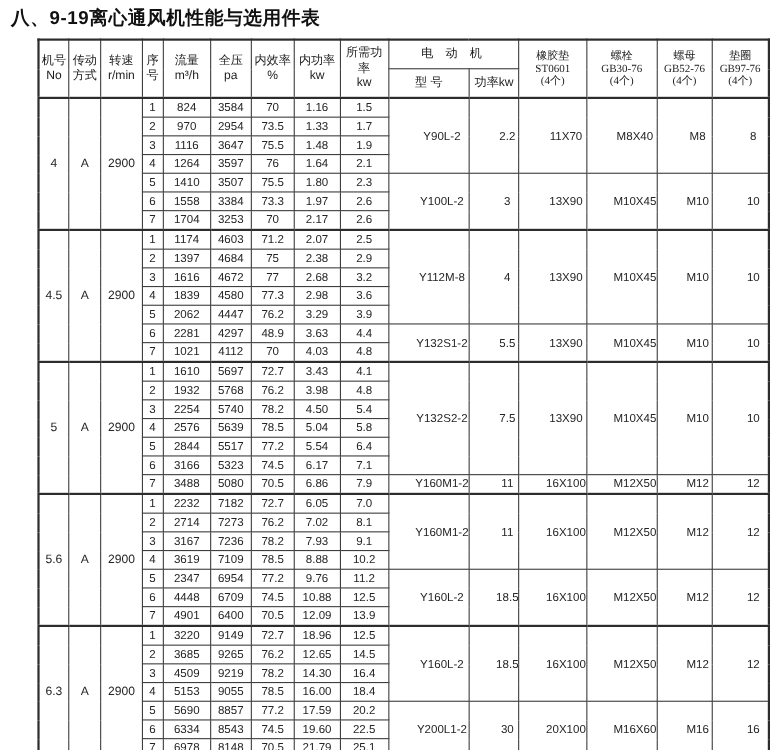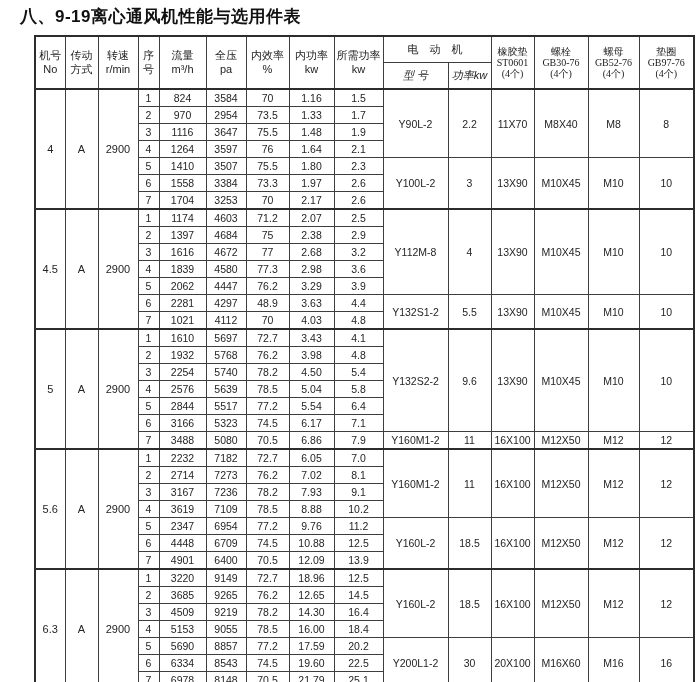--- a/index.html
+++ b/index.html
@@ -4,45 +4,45 @@
 <style>
   html,body { margin:0; padding:0; }
   body {
     width:700px; height:682px; background:#ffffff;
     font-family:"Liberation Sans","DejaVu Sans",sans-serif;
     color:#222; -webkit-font-smoothing:antialiased;
   }
   .page { position:relative; width:700px; height:682px; overflow:hidden; }
   .title {
     font-size:17px; font-weight:bold; color:#111;
-    margin:5px 0 7px 20px; letter-spacing:0.5px;
+    margin:5px 0 7px 10px; letter-spacing:0.5px;
   }
   table.perf {
     border-collapse:collapse; table-layout:fixed;
     margin-left:34px; border:2px solid #2c2c2c;
   }
   th, td {
     border:1px solid #3e3e3e; padding:0;
     text-align:center; vertical-align:middle;
     overflow:hidden;
   }
   thead th {
     font-size:11px; font-weight:normal; color:#1c1c1c;
     white-space:pre-line; line-height:1.25;
   }
   thead tr.h1 th { height:25px; }
-  thead tr.h2 th { height:25px;font-style:italic; }
+  thead tr.h2 th { height:25px; }
   thead th.small3 { font-size:10px; line-height:1.12;font-family:Liberation Serif, serif; }
   thead th.motor-head { letter-spacing:4px; }
   tbody td {
     font-size:10.5px; height:16px; line-height:16px;
     color:#242424; white-space:nowrap;
   }
   tbody td.group { font-size:11px; }
-  tbody td.motor { font-size:10.5px; }
+  tbody td.motor { font-size:10.5px;padding-left:24px; }
   tbody tr.block-start td { border-top:2px solid #2c2c2c; }
 </style>
 </head>
 <body>
 
 <div class="page">
   <div class="title">八、9-19离心通风机性能与选用件表</div>
 
   <table class="perf">
     <colgroup>
@@ -248,21 +248,21 @@
           <td rowspan="7" class="group">5</td>
           <td rowspan="7" class="group">A</td>
           <td rowspan="7" class="group">2900</td>
           <td>1</td>
           <td>1610</td>
           <td>5697</td>
           <td>72.7</td>
           <td>3.43</td>
           <td>4.1</td>
           <td rowspan="6" class="motor">Y132S2-2</td>
-          <td rowspan="6" class="motor">9.6</td>
+          <td rowspan="6" class="motor">7.5</td>
           <td rowspan="6" class="motor">13X90</td>
           <td rowspan="6" class="motor">M10X45</td>
           <td rowspan="6" class="motor">M10</td>
           <td rowspan="6" class="motor">10</td>
         </tr>
         <tr>
           <td>2</td>
           <td>1932</td>
           <td>5768</td>
           <td>76.2</td>

